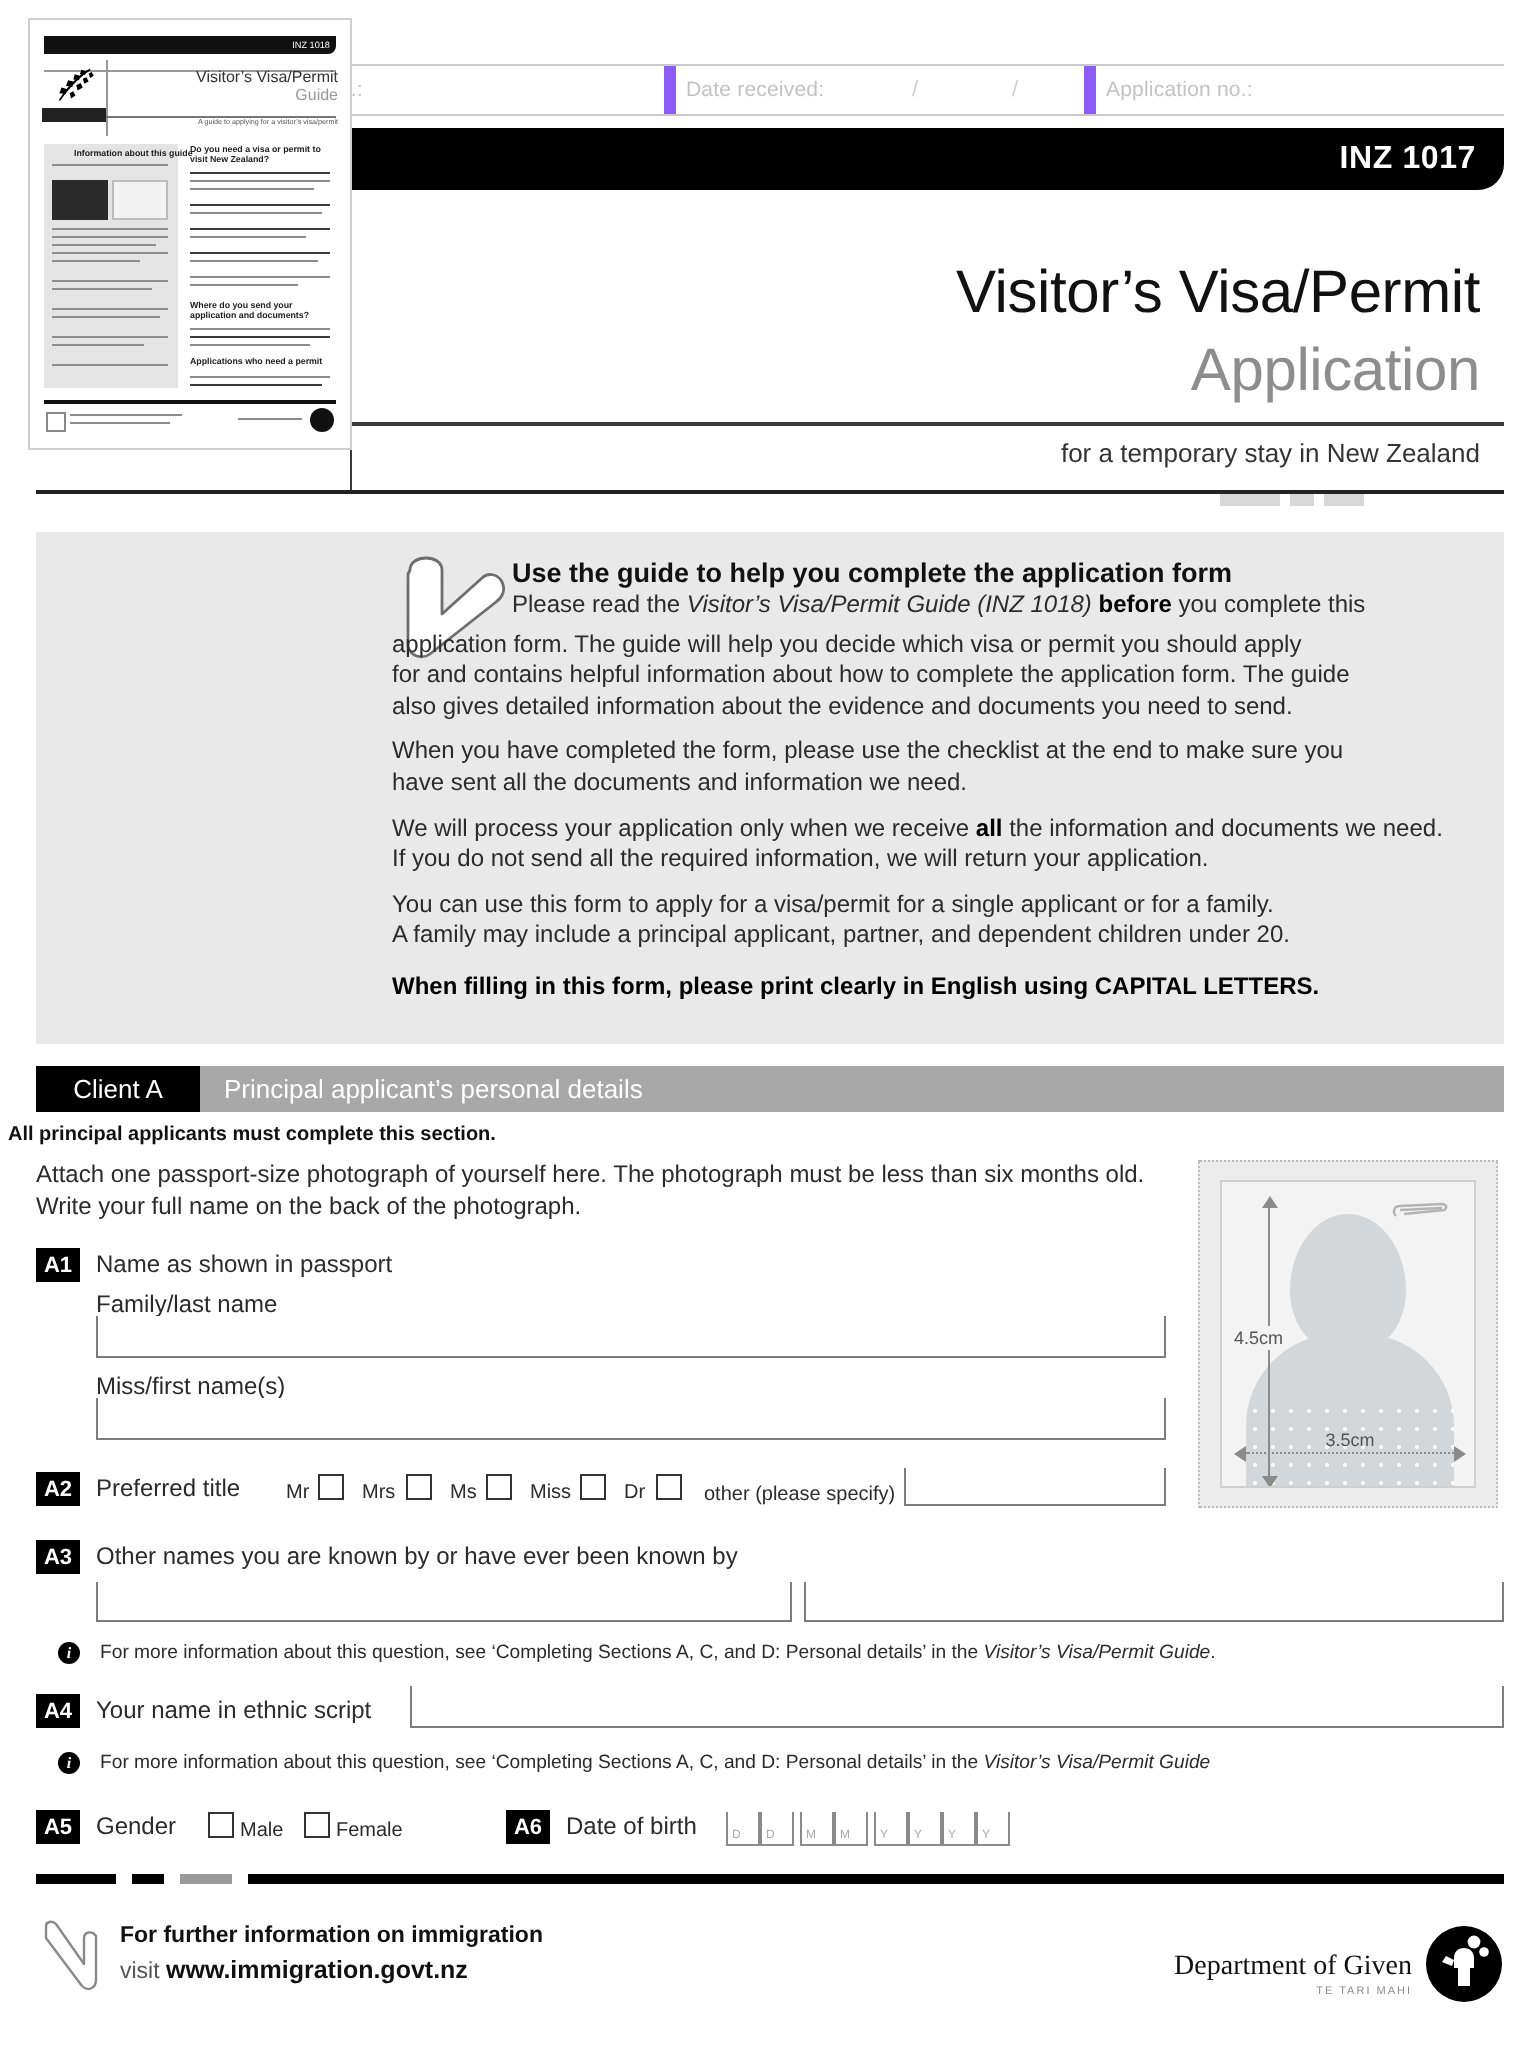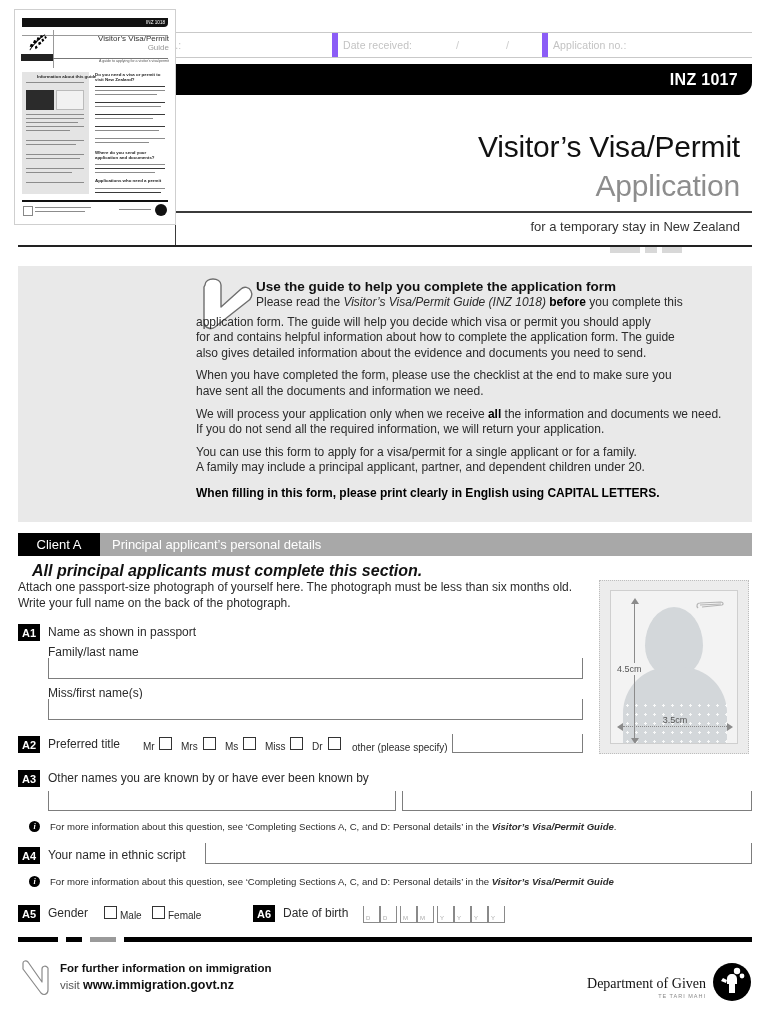--- a/index.html
+++ b/index.html
@@ -247,22 +247,22 @@
   .section-title {
     position: absolute;
     left: 94px; top: 0; height: 23px;
     display: flex; align-items: center;
     color: #fff;
     font-size: 13px;
   }
 
   .must-line {
     position: absolute;
-    left: 32px; top: 562px;
-    font-size: 16px; font-weight: bold; color: #111; font-style: italic;
+    left: 4px; top: 562px;
+    font-size: 10px; font-weight: bold; color: #111;
   }
   .attach-text {
     position: absolute;
     left: 18px; top: 580px;
     width: 560px;
     font-size: 12px; line-height: 15.5px; color: #2b2b2b;
   }
 
   
   .photo-box {
@@ -373,21 +373,21 @@
   }
   .cblabel {
     position: absolute;
     font-size: 10px; color: #2b2b2b;
   }
   .note {
     position: absolute;
     font-size: 9.6px; color: #2b2b2b;
     white-space: nowrap;
   }
-  .note i { font-style: italic; font-weight: bold; }
+  .note i { font-style: italic; }
   .info-icon {
     position: absolute;
     width: 11px; height: 11px;
     border-radius: 50%;
     background: #000;
     color: #fff;
     font-size: 8px;
     font-weight: bold;
     font-style: italic;
     display: flex; align-items: center; justify-content: center;

